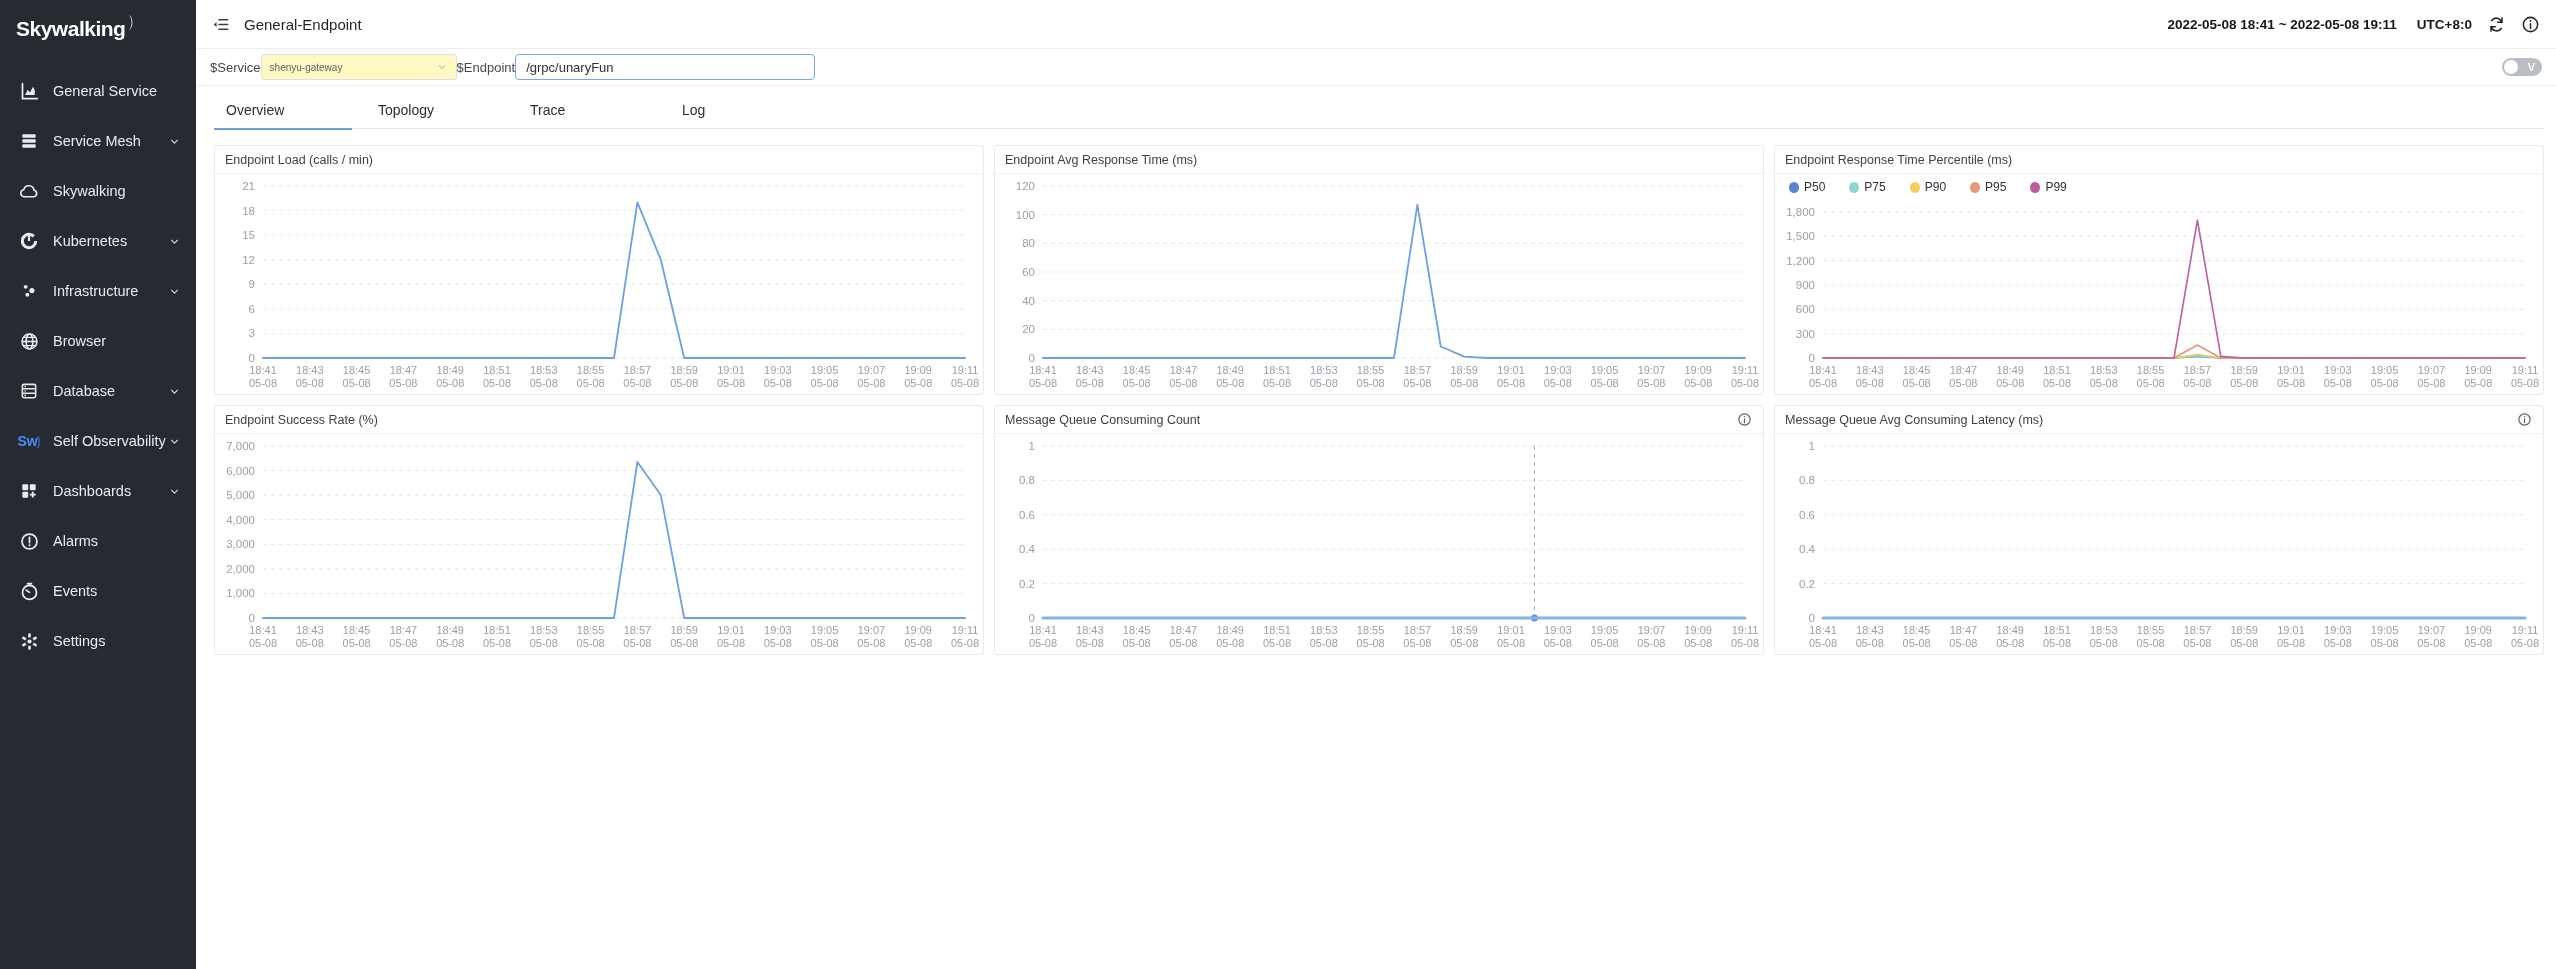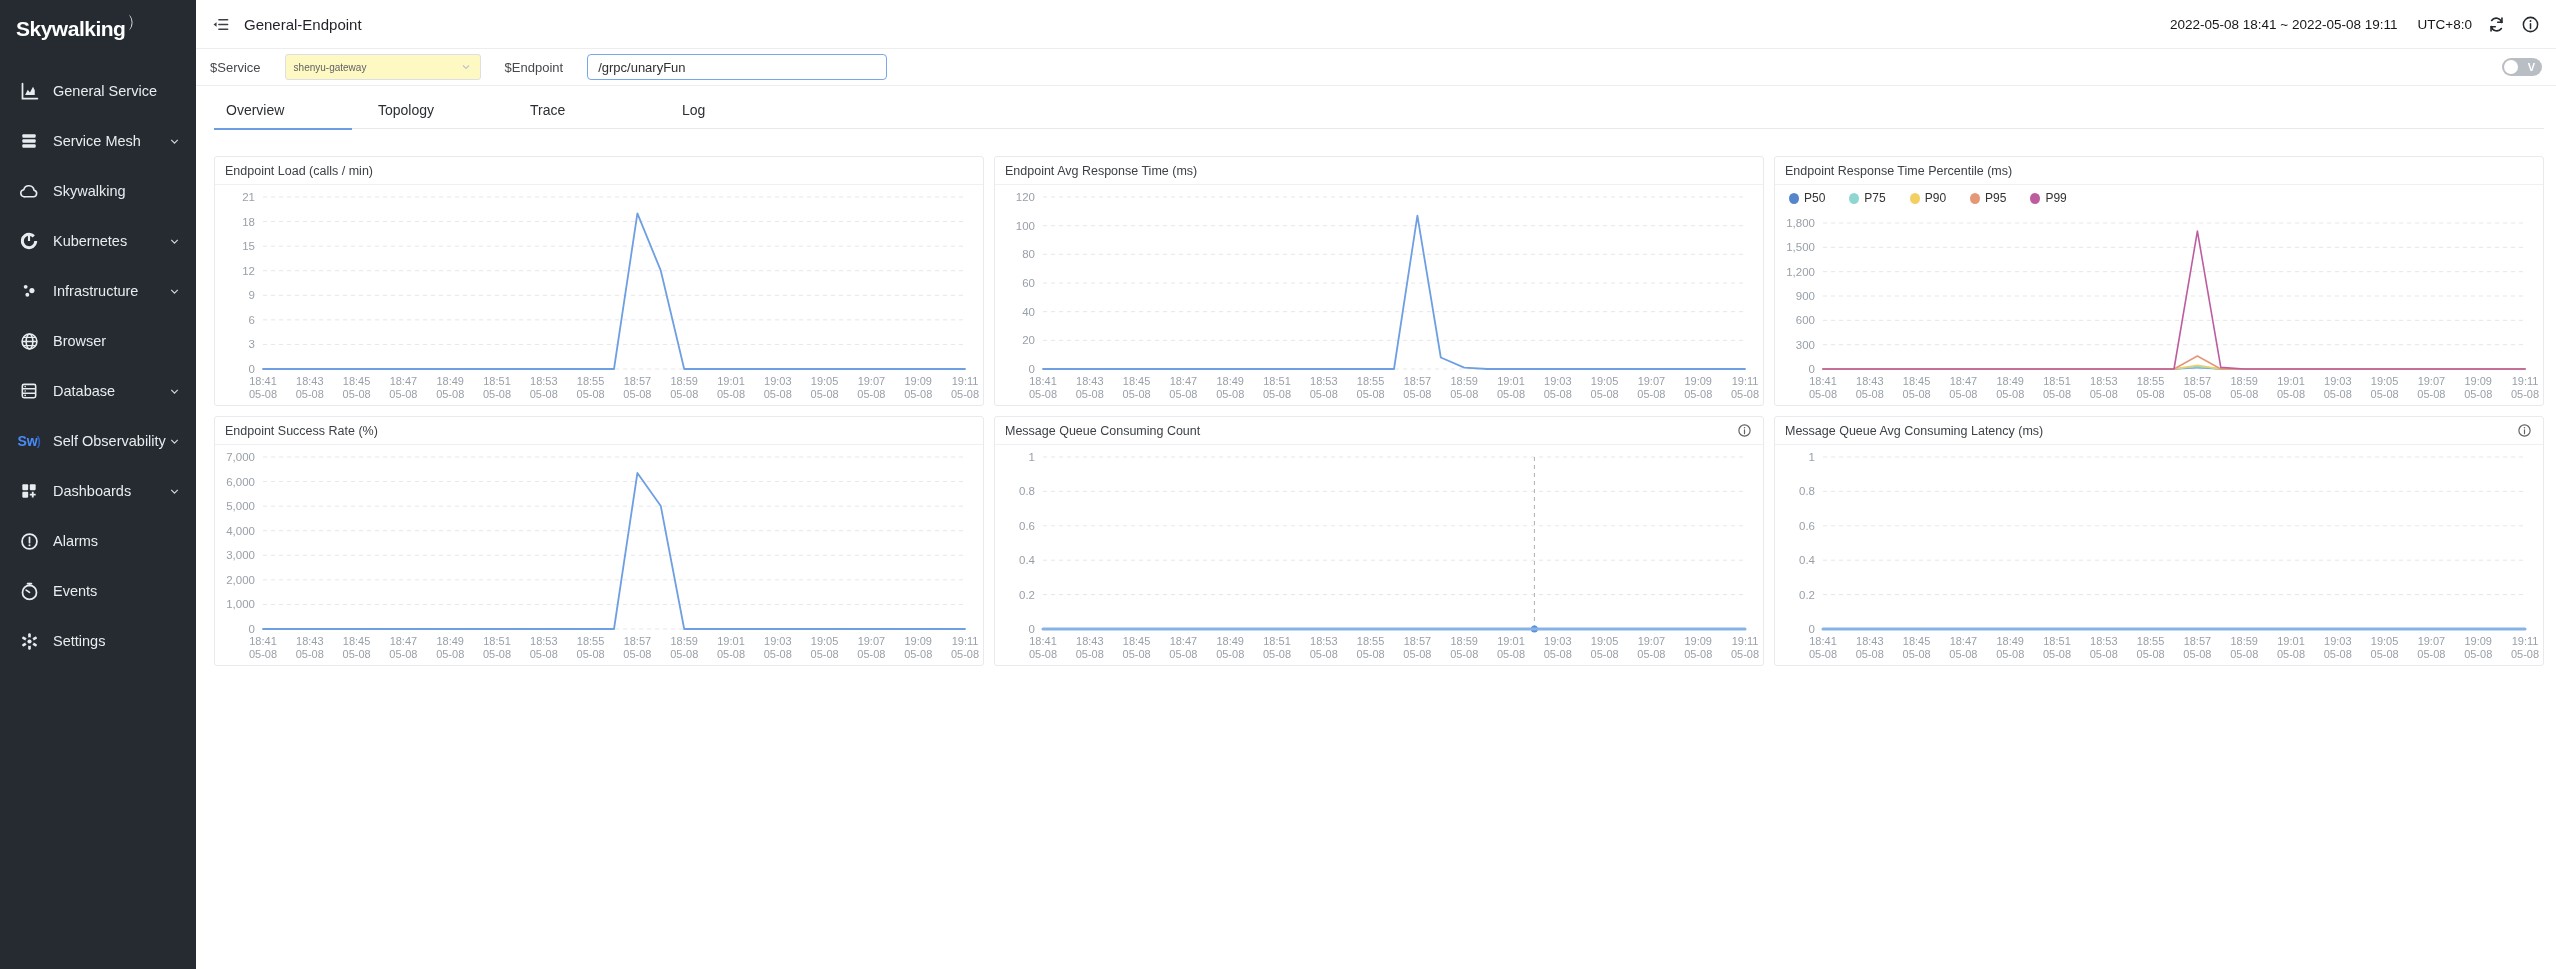--- a/index.html
+++ b/index.html
@@ -36,28 +36,28 @@
   .sw-moon { color: #2d5fb8; font-weight: bold; font-size: 12px; vertical-align: 6px; margin-left: -1px; }
 
   
   .main { flex: 1; display: flex; flex-direction: column; min-width: 0; }
   .hrow1 {
     height: 49px; border-bottom: 1px solid #ebedf0;
     display: flex; align-items: center; padding: 0 16px 0 12px; background: #fff;
   }
   .collapse-btn { width: 24px; height: 24px; display: flex; align-items: center; justify-content: center; cursor: pointer; }
   .page-title { margin-left: 12px; font-size: 15px; color: #1f2329; }
-  .hrow1-right { margin-left: auto; display: flex; align-items: center; gap: 14px; }
+  .hrow1-right { margin-left: auto; display: flex; align-items: center; gap: 14px; font-weight: bold; }
   .time-range { font-size: 13.5px; color: #15181b; cursor: pointer; }
   .timezone { font-size: 13.5px; color: #15181b; margin-left: 6px; }
   .h-icon { width: 20px; height: 20px; display: flex; align-items: center; justify-content: center; cursor: pointer; }
 
   .hrow2 {
     height: 37px; border-bottom: 1px solid #ebedf0;
-    display: flex; align-items: center; padding: 0 14px; gap: 24px; background: #fff;
+    display: flex; align-items: center; padding: 0 14px; gap: 0; background: #fff;
   }
   .filter-label { font-size: 13px; color: #46494d; }
   .select-box {
     width: 196px; height: 26px; border: 1px solid #dcdfe6; border-radius: 3px;
     display: flex; align-items: center; justify-content: space-between;
     padding: 8px 8px; font-size: 10px; color: #606266; cursor: pointer; background: #fef9c3;
   }
   .select-chev { color: #c0c4cc; display: flex; }
   .endpoint-input {
     width: 300px; height: 26px; border: 1px solid #79a7ea; border-radius: 4px;
@@ -72,21 +72,21 @@
     position: absolute; left: 2px; top: 2px; width: 14px; height: 14px;
     border-radius: 50%; background: #fff;
   }
   .toggle-label {
     position: absolute; right: 7px; top: 2.5px; color: #fff;
     font-size: 11px; font-weight: bold;
   }
 
   
   .content { flex: 1; padding: 12px 12px 0 18px; overflow: hidden; background: #fff; }
-  .tabs { display: flex; border-bottom: 1px solid #e7e9ec; height: 31px; margin-bottom: 27px; }
+  .tabs { display: flex; border-bottom: 1px solid #e7e9ec; height: 31px; margin-bottom: 16px; }
   .tab {
     width: 152px; padding-left: 12px; font-size: 14px; color: #2b2f33;
     cursor: pointer; position: relative; height: 31px; line-height: 24px;
   }
   .tab.active::after {
     content: ""; position: absolute; left: 0; right: 14px; bottom: -1px;
     height: 2px; background: #6d9ee3;
   }
   .dashboard { display: grid; grid-template-columns: repeat(3, 1fr); gap: 10px; }
   .panel {

